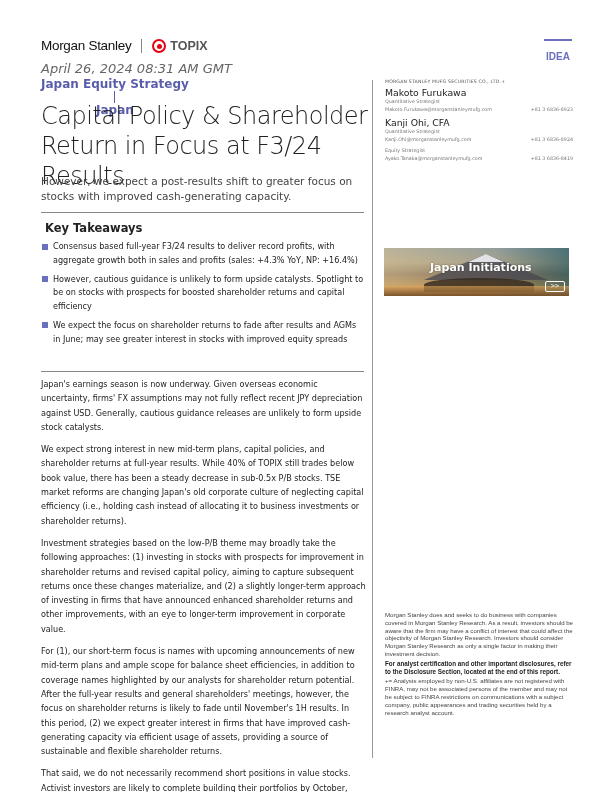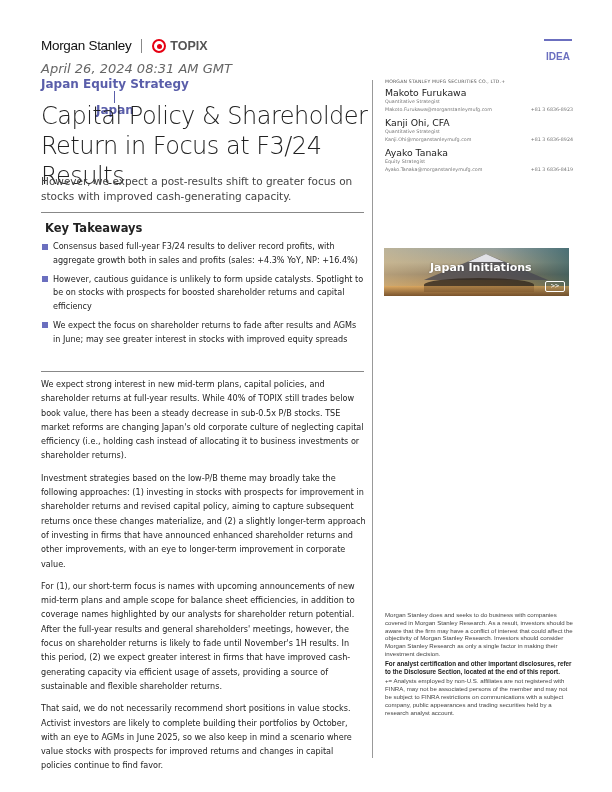--- a/index.html
+++ b/index.html
@@ -90,20 +90,21 @@
 <div class="kt-title">Key Takeaways</div>
 <ul class="kt-list">
   <li><span class="bullet"></span><span>Consensus based full-year F3/24 results to deliver record profits, with aggregate growth both in sales and profits (sales: +4.3% YoY, NP: +16.4%)</span></li>
   <li><span class="bullet"></span><span>However, cautious guidance is unlikely to form upside catalysts. Spotlight to be on stocks with prospects for boosted shareholder returns and capital efficiency</span></li>
   <li><span class="bullet"></span><span>We expect the focus on shareholder returns to fade after results and AGMs in June; may see greater interest in stocks with improved equity spreads</span></li>
 </ul>
 
 <div class="hr" style="top: 371px;"></div>
 
 <div class="body-text" style="top: 377px;">
+  <p>Japan's earnings season is now underway. Given overseas economic uncertainty, firms' FX assumptions may not fully reflect recent JPY depreciation against USD. Generally, cautious guidance releases are unlikely to form upside stock catalysts.</p>
   <p>We expect strong interest in new mid-term plans, capital policies, and shareholder returns at full-year results. While 40% of TOPIX still trades below book value, there has been a steady decrease in sub-0.5x P/B stocks. TSE market reforms are changing Japan's old corporate culture of neglecting capital efficiency (i.e., holding cash instead of allocating it to business investments or shareholder returns).</p>
   <p>Investment strategies based on the low-P/B theme may broadly take the following approaches: (1) investing in stocks with prospects for improvement in shareholder returns and revised capital policy, aiming to capture subsequent returns once these changes materialize, and (2) a slightly longer-term approach of investing in firms that have announced enhanced shareholder returns and other improvements, with an eye to longer-term improvement in corporate value.</p>
   <p>For (1), our short-term focus is names with upcoming announcements of new mid-term plans and ample scope for balance sheet efficiencies, in addition to coverage names highlighted by our analysts for shareholder return potential. After the full-year results and general shareholders' meetings, however, the focus on shareholder returns is likely to fade until November's 1H results. In this period, (2) we expect greater interest in firms that have improved cash-generating capacity via efficient usage of assets, providing a source of sustainable and flexible shareholder returns.</p>
   <p>That said, we do not necessarily recommend short positions in value stocks. Activist investors are likely to complete building their portfolios by October, with an eye to AGMs in June 2025, so we also keep in mind a scenario where value stocks with prospects for improved returns and changes in capital policies continue to find favor.</p>
 </div>
 
 <div class="sidebar">
   <div class="firm-line">MORGAN STANLEY MUFG SECURITIES CO., LTD.+</div>
 
 
@@ -120,21 +121,20 @@
   <div class="analyst">
     <div class="analyst-name">Kanji Ohi, CFA</div>
     <div class="analyst-role">Quantitative Strategist</div>
     <div class="analyst-contact">
       <span>Kanji.Ohi@morganstanleymufg.com</span>
       <span class="phone">+81 3 6836-8924</span>
     </div>
   </div>
 
   <div class="analyst">
-    <div class="analyst-name">Ayako Tanaka</div>
     <div class="analyst-role">Equity Strategist</div>
     <div class="analyst-contact">
       <span>Ayako.Tanaka@morganstanleymufg.com</span>
       <span class="phone">+81 3 6836-8419</span>
     </div>
   </div>
 </div>
 
 <div class="banner">
   <div class="sky"></div>

